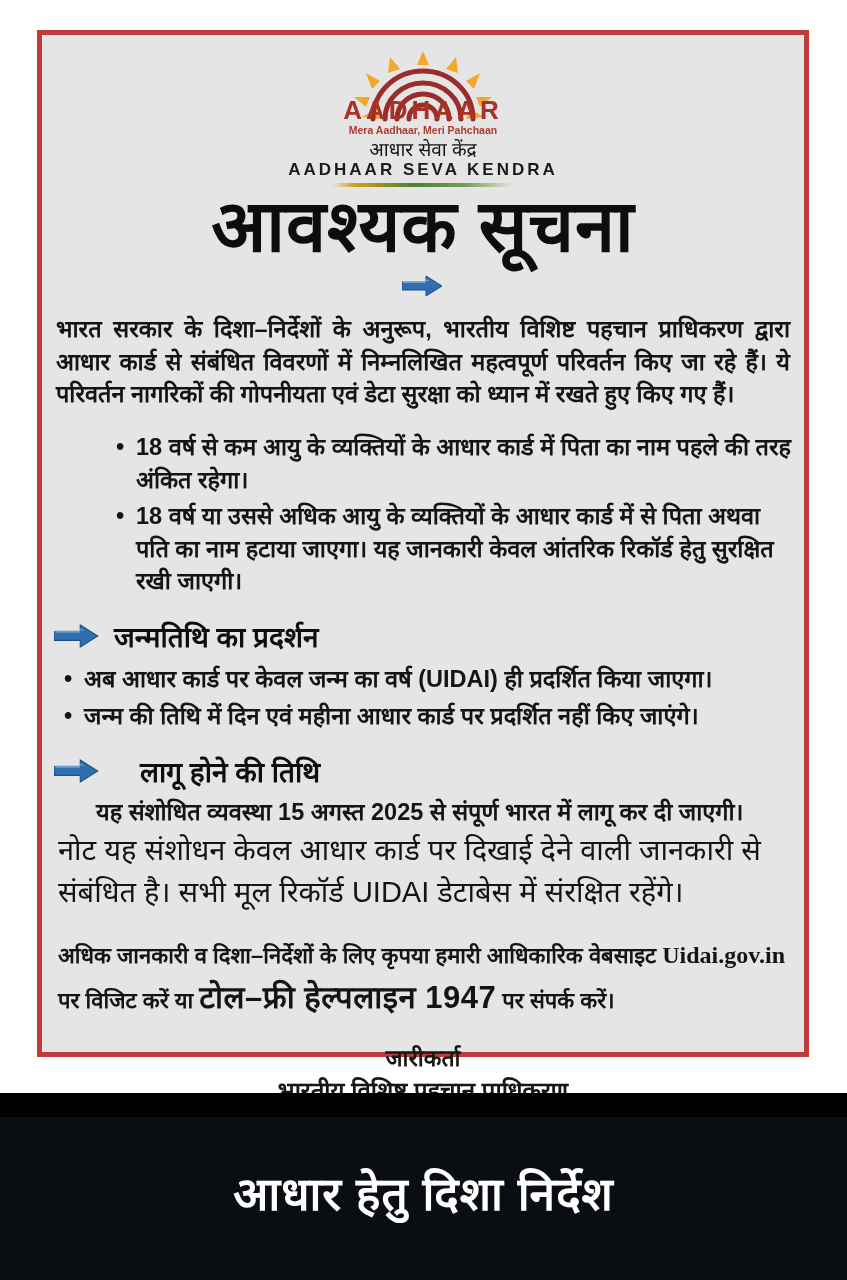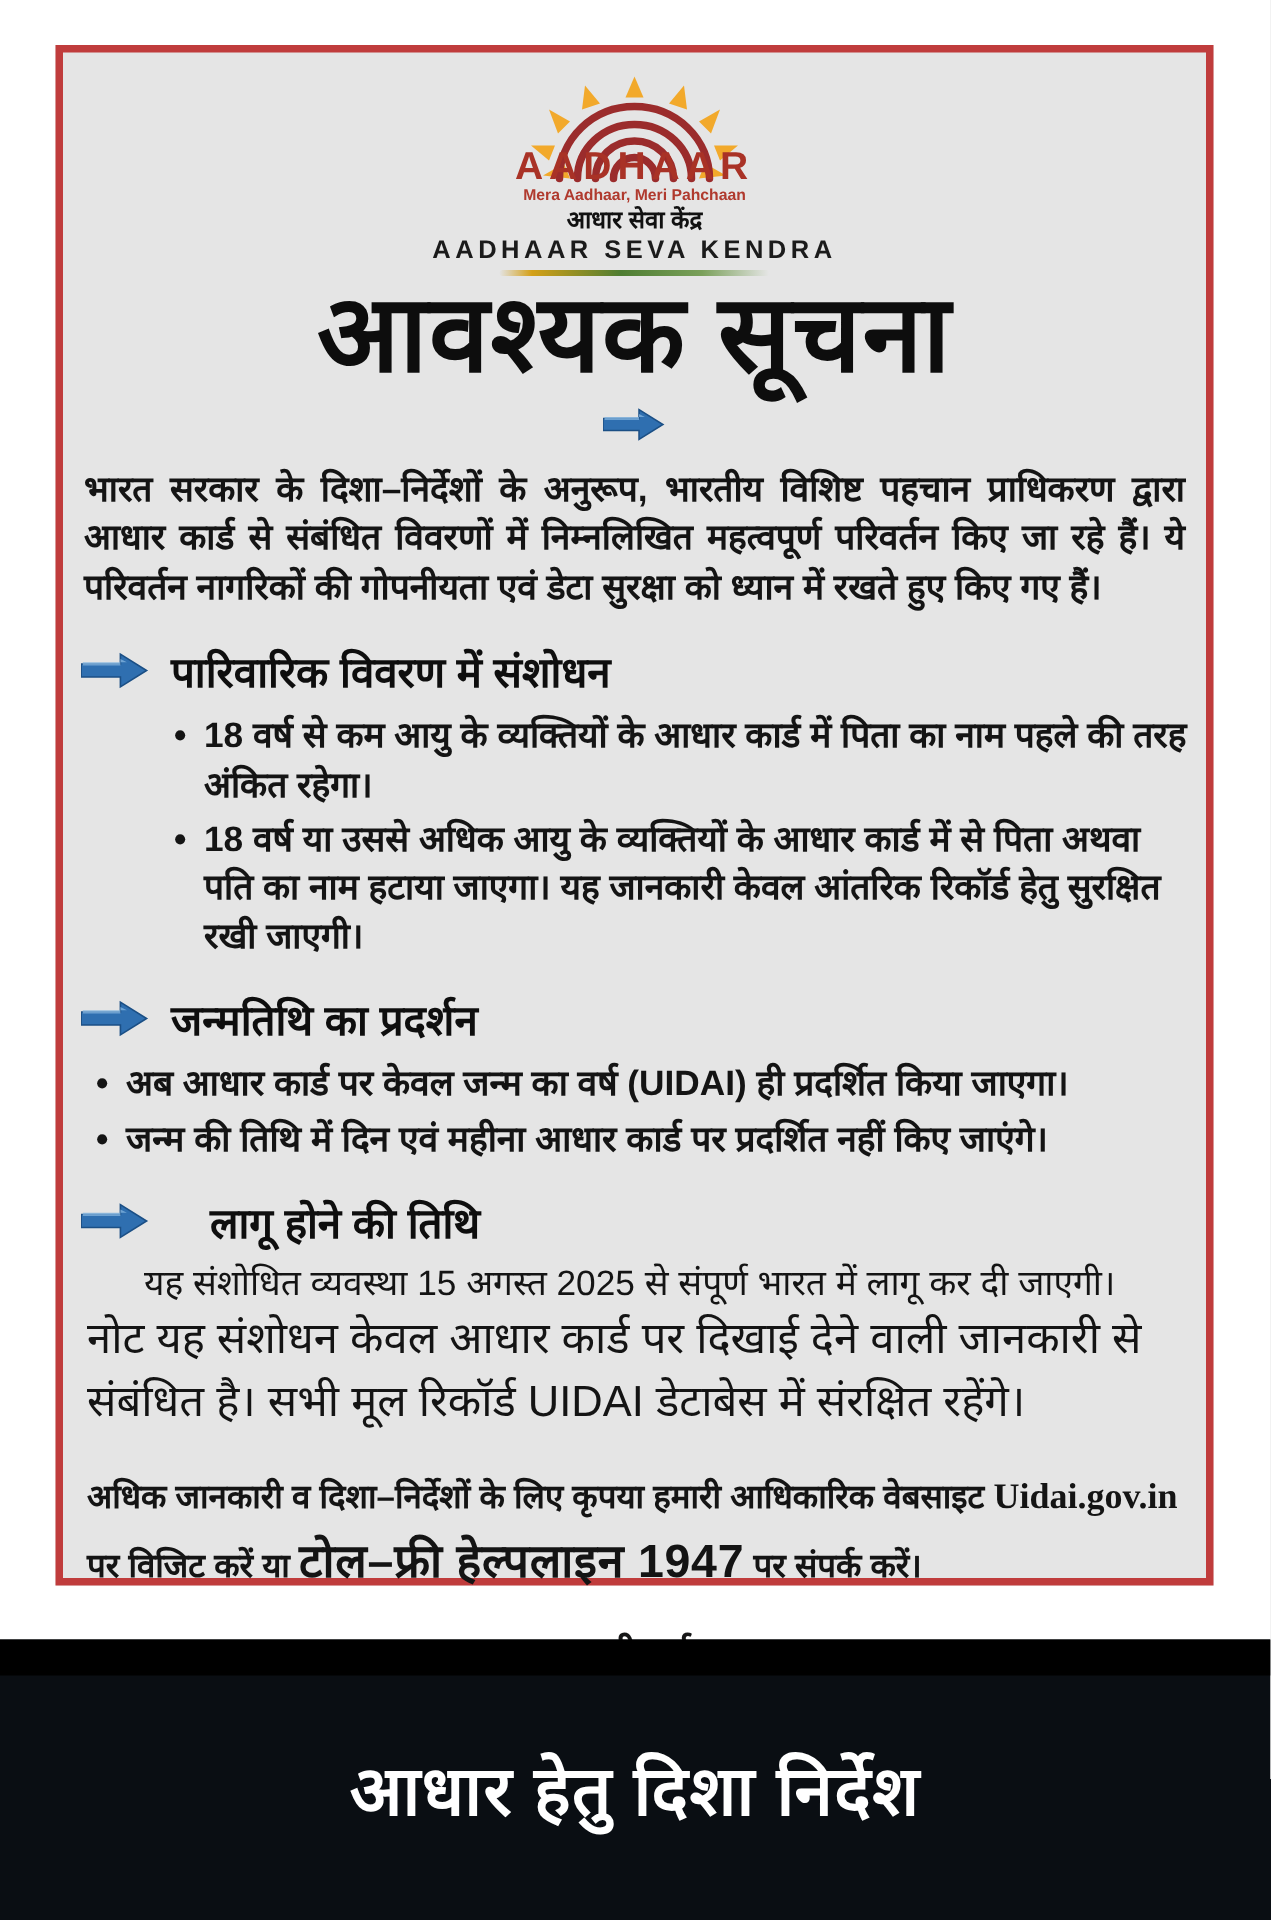--- a/index.html
+++ b/index.html
@@ -20,21 +20,21 @@
     border: 5px solid #c03c3c;
     background: #e5e5e5;
     padding: 14px 12px 0 12px;
   }
 
   
   .logo-block { text-align: center; line-height: 1.05; }
   .logo-art { display: block; margin: 0 auto -6px auto; }
   .brand { color: #a93226; font-weight: bold; font-size: 26px; letter-spacing: 4px; margin-top: -30px; }
   .tagline { color: #b03a2e; font-weight: bold; font-size: 10.5px; margin-top: 1px; }
-  .kendra-hi { color: #111; font-weight: bold; font-size: 16px; margin-top: 4px; }
+  .kendra-hi { color: #111; font-weight: normal; font-size: 19px; margin-top: 4px; }
   .kendra-en { color: #1b1b1b; font-weight: bold; font-size: 17px; letter-spacing: 3px; margin-top: 1px; }
   .tricolor-line {
     width: 180px; height: 4px; margin: 4px auto 0 auto;
     background: linear-gradient(to right, rgba(220,220,220,.2), #d4a017 12%, #4e7d32 45%, #7aa05a 75%, rgba(240,240,240,.1));
     border-radius: 2px;
   }
 
   
   .main-title {
     text-align: center;
@@ -84,21 +84,21 @@
   ul.bullets li::before {
     content: "•";
     position: absolute; left: 4px; top: 0;
     font-weight: bold;
   }
   ul.bullets.indent { margin-left: 58px; }
   ul.bullets.small-indent { margin-left: 6px; }
   .sec-body {
     margin: 6px 0 0 42px;
     font-size: 23.5px;
-    font-weight: normal;
+    font-weight: bold;
     line-height: 1.38;
     color: #141414;
   }
 
   
   .note {
     font-size: 29px;
     font-weight: normal;
     line-height: 1.45;
     color: #141414;
@@ -185,27 +185,20 @@
     <div class="subtitle-row">
       <svg class="arrow-svg" width="42" height="22" viewBox="0 0 42 22">
         <polygon points="0,7 24,7 24,1 40,11 24,21 24,15 0,15" fill="#2f6fb0" stroke="#1b4f85" stroke-width="1"></polygon>
         <polygon points="1,8 24,8 24,4 28,6 1,6" fill="#7fb2dd" opacity="0.8"></polygon>
       </svg>
     </div>
 
     <div class="intro">भारत सरकार के दिशा–निर्देशों के अनुरूप, भारतीय विशिष्ट पहचान प्राधिकरण द्वारा आधार कार्ड से संबंधित विवरणों में निम्नलिखित महत्वपूर्ण परिवर्तन किए जा रहे हैं। ये परिवर्तन नागरिकों की गोपनीयता एवं डेटा सुरक्षा को ध्यान में रखते हुए किए गए हैं।</div>
 
     <div class="section">
-      <div class="sec-head">
-        <svg class="arrow-svg" width="46" height="24" viewBox="0 0 42 22">
-          <polygon points="0,7 24,7 24,1 40,11 24,21 24,15 0,15" fill="#2f6fb0" stroke="#1b4f85" stroke-width="1"></polygon>
-          <polygon points="1,8 24,8 24,4 28,6 1,6" fill="#7fb2dd" opacity="0.8"></polygon>
-        </svg>
-        <span class="sec-title">पारिवारिक विवरण में संशोधन</span>
-      </div>
       <ul class="bullets indent">
         <li>18 वर्ष से कम आयु के व्यक्तियों के आधार कार्ड में पिता का नाम पहले की तरह अंकित रहेगा।</li>
         <li>18 वर्ष या उससे अधिक आयु के व्यक्तियों के आधार कार्ड में से पिता अथवा पति का नाम हटाया जाएगा। यह जानकारी केवल आंतरिक रिकॉर्ड हेतु सुरक्षित रखी जाएगी।</li>
       </ul>
     </div>
 
     <div class="section">
       <div class="sec-head">
         <svg class="arrow-svg" width="46" height="24" viewBox="0 0 42 22">
           <polygon points="0,7 24,7 24,1 40,11 24,21 24,15 0,15" fill="#2f6fb0" stroke="#1b4f85" stroke-width="1"></polygon>

